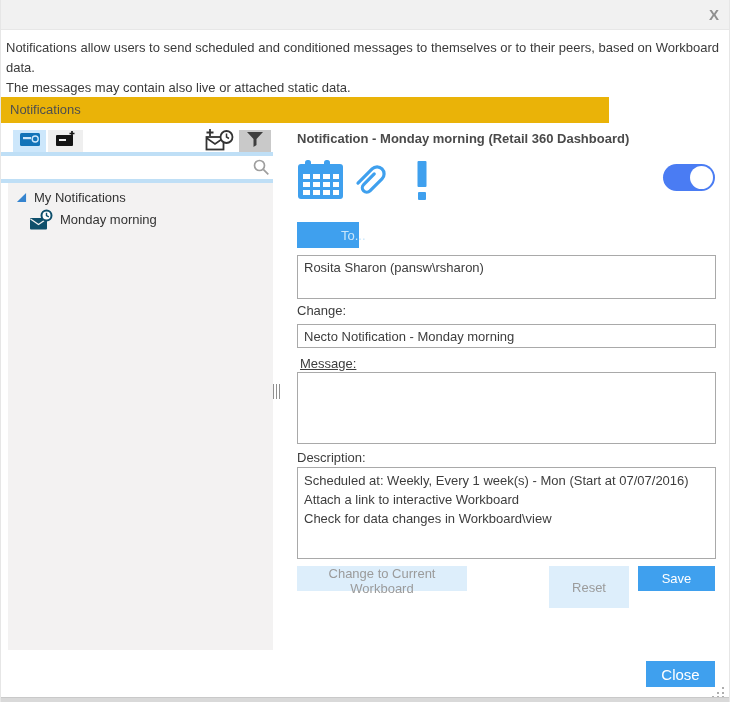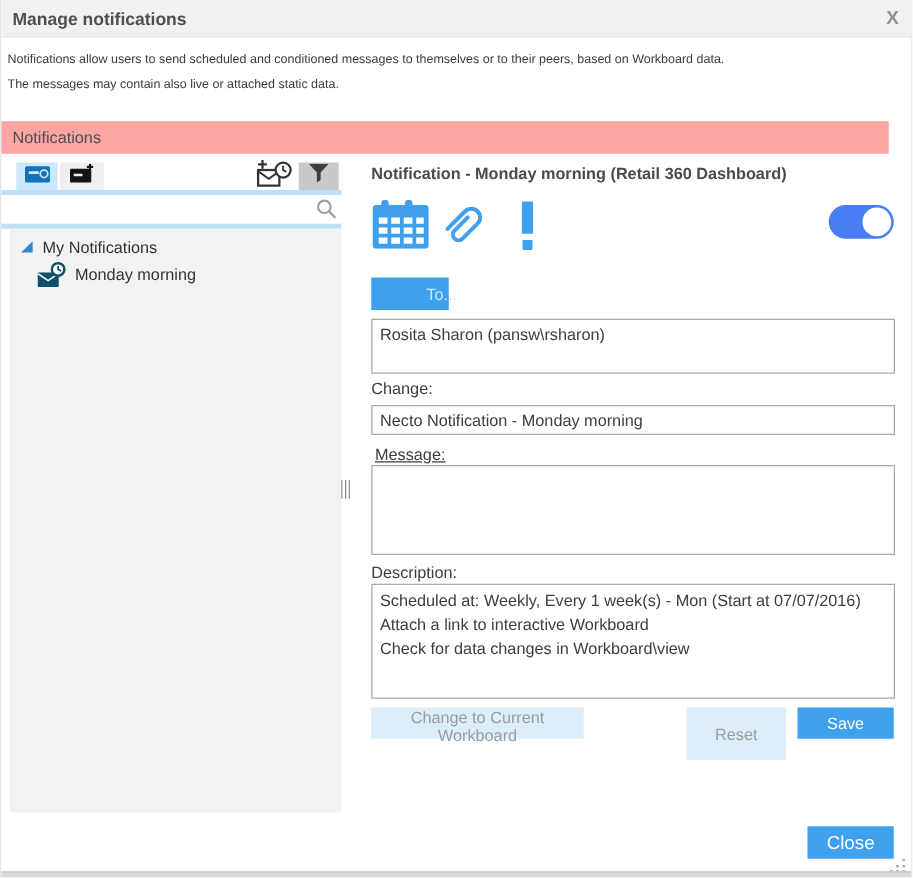--- a/index.html
+++ b/index.html
@@ -10,24 +10,24 @@
     border-left:1px solid #e6e6e6; border-right:1px solid #e6e6e6;
   }
   .abs { position:absolute; }
 
   
   .titlebar { left:0; top:0; width:730px; height:30px; background:#f1f1f1; border-bottom:1px solid #e7e7e7; }
   .titlebar .title { position:absolute; left:9px; top:7px; font-size:14px; font-weight:bold; color:#4f4f4f; }
   .close-x { position:absolute; right:12px; top:6px; font-size:15px; font-weight:bold; color:#8f8f8f; cursor:pointer; }
 
   
-  .intro { left:5px; top:38px; width:722px; font-size:10px; color:#3b3b3b; line-height:20px; }
-
-  
-  .section-hdr { left:0; top:97px; width:710px; height:26px; background:#fca5a5; }
+  .intro { left:5px; top:38px; width:722px; font-size:13px; color:#3b3b3b; line-height:20px; }
+
+  
+  .section-hdr { left:0; top:97px; width:608px; height:26px; background:#eab308; }
   .section-hdr span { position:absolute; left:9px; top:5px; font-size:13px; color:#4f4f4f; }
 
   
   .tab { top:130px; height:22px; display:flex; align-items:center; justify-content:center; cursor:pointer; }
   .tab1 { left:12px; width:33px; background:#cde7fb; }
   .tab2 { left:47px; width:35px; background:#efefef; }
   .lp-divider { left:0; width:272px; height:4px; background:#bfdff6; }
   .search-row { left:0; top:156px; width:272px; height:23px; background:#fff; }
   .search-row input { position:absolute; left:4px; top:1px; width:248px; height:20px; border:none; outline:none; font-size:13px; color:#3b3b3b; background:transparent; }
   .search-ic { position:absolute; right:3px; top:3px; }
@@ -70,21 +70,20 @@
   .grip { left:711px; top:687px; width:12px; height:11px; cursor:nwse-resize; }
   .grip i { position:absolute; width:2px; height:2px; background:#aeaeae; }
   .bottom-strip { left:0; top:697px; width:730px; height:5px; background:#d9d9d9; border-top:1px solid #c9c9c9; }
 </style>
 </head>
 <body>
 
 <div id="app">
 
   <div class="abs titlebar">
-    <span class="title">Manage notifications</span>
     <span class="close-x">X</span>
   </div>
 
   <div class="abs intro">
     <div>Notifications allow users to send scheduled and conditioned messages to themselves or to their peers, based on Workboard data.</div>
     <div>The messages may contain also live or attached static data.</div>
   </div>
 
   <div class="abs section-hdr">
     <span>Notifications</span>

